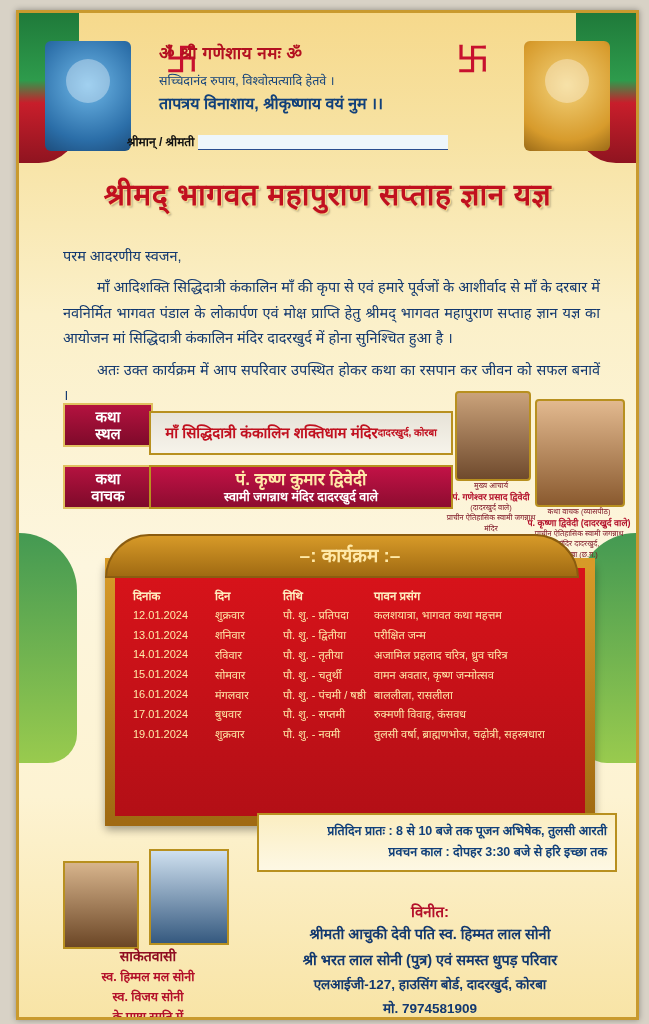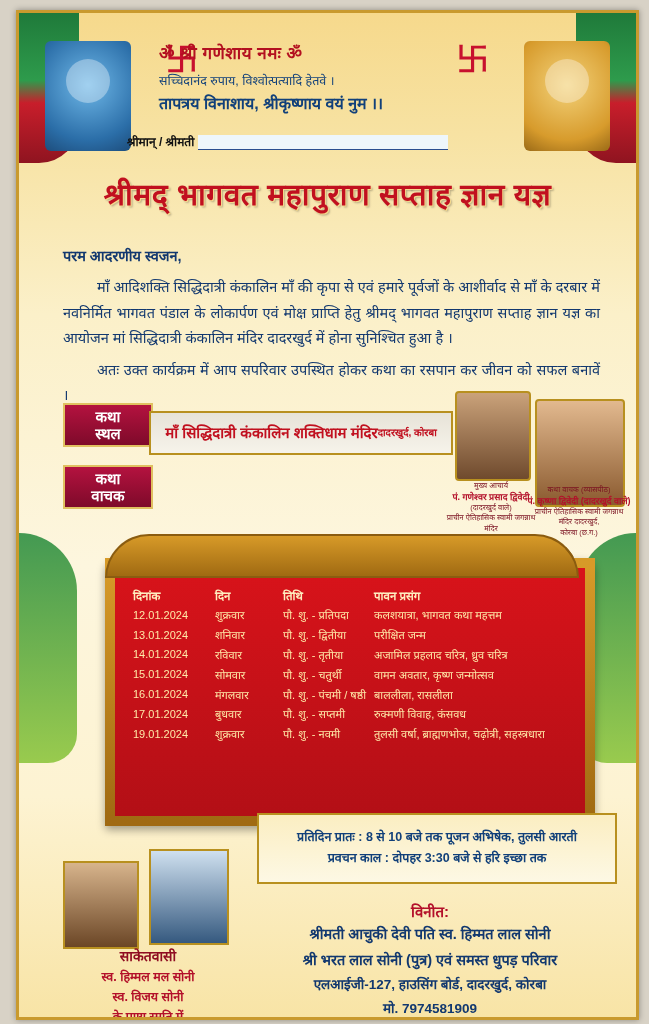--- a/index.html
+++ b/index.html
@@ -25,52 +25,52 @@
   .deity{position:absolute;width:86px;height:110px;border-radius:6px;}
   .deity.l{left:26px;top:28px;background:radial-gradient(circle at 50% 40%,#6fb8e8,#2b6ea8 70%,#1d4d7c);}
   .deity.r{right:26px;top:28px;background:radial-gradient(circle at 50% 40%,#f3d27a,#d79b2c 70%,#9a6a17);}
   .deity .halo{position:absolute;left:50%;top:18px;transform:translateX(-50%);width:44px;height:44px;border-radius:50%;background:rgba(255,255,255,.35);}
   .name-line{position:absolute;left:108px;top:120px;width:400px;font-size:12px;color:#111;}
   .name-line .lbl{font-weight:bold;}
   .name-line .rule{display:inline-block;width:250px;border-bottom:1.5px solid #2a4d8f;height:14px;vertical-align:bottom;background:#eef6fb;}
   .title{position:absolute;left:0;right:0;top:160px;text-align:center;color:#c1101f;
          font-size:30px;font-weight:bold;letter-spacing:.5px;text-shadow:1px 1px 0 #f6d98c,2px 2px 2px rgba(0,0,0,.25);}
   .body-text{position:absolute;left:44px;right:36px;top:225px;color:#12386f;font-size:14.5px;line-height:1.75;}
-  .body-text .p1{font-weight:bold;}
+  .body-text .p1{font-weight:normal;}
   .body-text p{margin:6px 0;text-align:justify;}
   .indent{text-indent:34px;}
   .lbl-box{position:absolute;left:44px;width:86px;height:40px;background:linear-gradient(180deg,#b4123f,#7e0a2a);
            color:#fff;font-size:15px;font-weight:bold;display:flex;align-items:center;justify-content:center;border:2px solid #e0c060;}
   .val-box{position:absolute;left:130px;width:300px;height:40px;background:linear-gradient(180deg,#e7e3d8,#f6f3ea);
            display:flex;align-items:center;justify-content:center;border:2px solid #b8901f;}
   .val-box.pink{background:linear-gradient(180deg,#c21246,#8d0c30);}
   .val-box .t{font-size:15px;font-weight:bold;color:#c1101f;}
   .val-box.pink .t{color:#ffe9a8;font-size:17px;}
   .photo{position:absolute;width:72px;height:86px;border:2px solid #b8901f;border-radius:4px;}
   .photo.p1{left:436px;top:378px;background:linear-gradient(180deg,#caa27a,#6f4a2d);}
   .photo.p2{left:516px;top:386px;width:86px;height:104px;background:linear-gradient(180deg,#e2b98f,#8a5a2f);}
   .cap{position:absolute;text-align:center;font-size:7.5px;color:#7a1020;line-height:1.35;}
   .cap.c1{left:420px;top:468px;width:104px;}
-  .cap.c2{left:508px;top:472px;width:104px;}
+  .cap.c2{left:508px;top:494px;width:104px;}
   .cap .nm{font-size:9px;font-weight:bold;color:#b3102a;}
   
   .board{position:absolute;left:86px;top:545px;width:470px;height:248px;
          background:linear-gradient(180deg,#d8131a,#b30f16);border:10px solid;
          border-image:linear-gradient(180deg,#d79a28,#a06a12) 1;border-radius:10px 10px 4px 4px;
          box-shadow:0 4px 8px rgba(0,0,0,.35);}
   .board .arch{position:absolute;left:-10px;top:-34px;width:470px;height:40px;
          background:linear-gradient(180deg,#d79a28,#a06a12);border-radius:120px 120px 0 0;border:2px solid #8a5c10;}
   .kary{position:absolute;left:0;right:0;top:-26px;text-align:center;color:#ffe9a8;font-size:19px;font-weight:bold;}
   table.prog{position:absolute;left:14px;top:18px;width:442px;border-collapse:collapse;color:#ffe9a8;font-size:11px;}
   table.prog th{font-size:11.5px;font-weight:bold;text-align:left;padding:2px 4px;color:#ffeec0;}
   table.prog td{padding:2.4px 4px;white-space:nowrap;}
   .c-date{width:74px;} .c-day{width:60px;} .c-tithi{width:82px;}
   
   .timing{position:absolute;left:238px;top:800px;width:340px;border:2px solid #b8901f;
-          background:linear-gradient(180deg,#fbeec2,#fdf8e4);padding:12px 8px;text-align:center;}
+          background:linear-gradient(180deg,#fbeec2,#fdf8e4);padding:6px 8px;text-align:right;}
   .timing div{color:#11407a;font-size:12.5px;font-weight:bold;line-height:1.7;}
   
   .mphoto{position:absolute;width:72px;height:84px;border:2px solid #b8901f;}
   .mphoto.m1{left:44px;top:848px;background:linear-gradient(180deg,#d7b48c,#6b4626);}
   .mphoto.m2{left:130px;top:836px;width:76px;height:92px;background:linear-gradient(180deg,#cfe0ef,#35597f);}
   .mem{position:absolute;left:34px;top:932px;width:190px;text-align:center;color:#b3102a;font-size:12.5px;line-height:1.6;font-weight:bold;}
   .mem .head{font-size:14px;color:#8f0d22;}
   
   .vinit{position:absolute;left:236px;top:888px;width:350px;text-align:center;}
   .vinit .h{color:#b3102a;font-size:15px;font-weight:bold;}
@@ -123,40 +123,45 @@
     </div>
     <div class="val-box" style="top:390px;line-height:1.25;margin-top:8px;">
       <span class="t">माँ सिद्धिदात्री कंकालिन शक्तिधाम मंदिर</span>
       <span class="t" style="font-size:10px;">दादरखुर्द, कोरबा</span>
     </div>
 
     <div class="lbl-box" style="top:452px;flex-direction:column;line-height:1.15;">
       <span>कथा</span>
       <span>वाचक</span>
     </div>
+    <div class="val-box pink" style="top:452px;flex-direction:column;line-height:1.25;">
+      <span class="t">पं. कृष्ण कुमार द्विवेदी</span>
+      <span class="t" style="font-size:12.5px;color:#fff;">स्वामी जगन्नाथ मंदिर दादरखुर्द वाले</span>
+    </div>
 
     <div class="photo p1"></div>
     <div class="cap c1">
       <div>मुख्य आचार्य</div>
       <div class="nm">पं. गणेश्वर प्रसाद द्विवेदी</div>
       <div>(दादरखुर्द वाले)</div>
       <div>प्राचीन ऐतिहासिक स्वामी जगन्नाथ मंदिर</div>
       <div>दादरखुर्द, कोरबा (छ.ग.)</div>
     </div>
 
     <div class="photo p2"></div>
     <div class="cap c2">
       <div>कथा वाचक (व्यासपीठ)</div>
       <div class="nm">पं. कृष्णा द्विवेदी (दादरखुर्द वाले)</div>
       <div>प्राचीन ऐतिहासिक स्वामी जगन्नाथ मंदिर दादरखुर्द,</div>
       <div>कोरबा (छ.ग.)</div>
     </div>
 
     <div class="board">
       <div class="arch"></div>
+      <div class="kary">–:  कार्यक्रम  :–</div>
       <table class="prog">
         <thead>
           <tr>
             <th class="c-date">दिनांक</th>
             <th class="c-day">दिन</th>
             <th class="c-tithi">तिथि</th>
             <th>पावन प्रसंग</th>
           </tr>
         </thead>
         <tbody>

